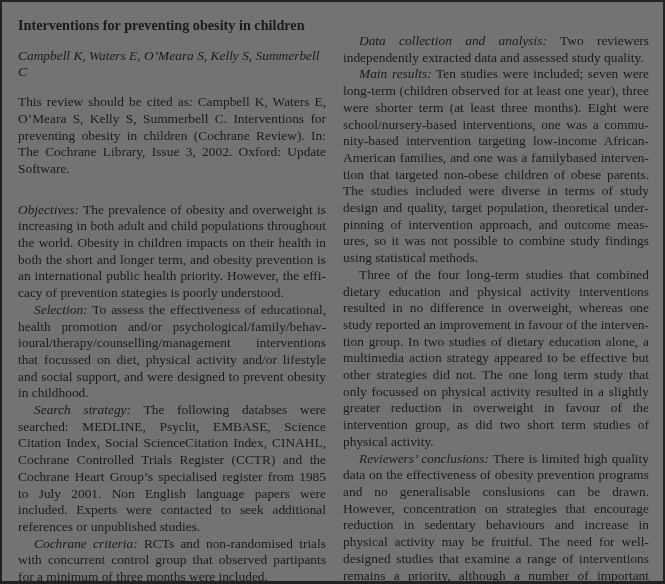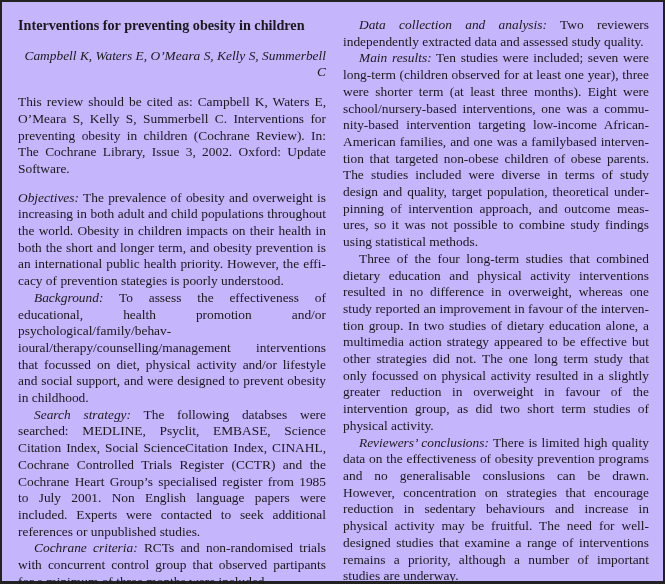--- a/index.html
+++ b/index.html
@@ -3,21 +3,21 @@
 <meta charset="utf-8">
 <style>
   html, body { margin: 0; padding: 0; background: #ffffff; }
   body { width: 665px; height: 584px; overflow: hidden; }
   .frame {
     position: absolute; left: 0; top: 0;
     width: 665px; height: 584px;
     box-sizing: border-box;
     border: 2px solid #222222;
     border-bottom-width: 3px;
-    background: #c4b5fd;
+    background: #737373;
   }
   .col {
     position: absolute; top: 9px;
     font-family: "DejaVu Serif", "Liberation Serif", serif;
     font-size: 11.6px;
     line-height: 16.7px;
     color: #1a1a1a;
     text-align: justify;
     hyphens: manual;
   }
@@ -28,49 +28,49 @@
     font-weight: bold;
     font-size: 14.2px;
     margin: 6px 0 14px 0;
     text-align: left;
   }
   .authors {
     font-style: italic;
     font-family: "Liberation Serif", serif;
     font-size: 13.4px;
     margin: 0 0 13px 0;
-    text-align: right;
+    text-align: left;
   }
   p { margin: 0; }
-  .cite { margin-bottom: 12px; }
+  .cite { margin-bottom: 24px; }
   .indent { text-indent: 16px; }
   .label { font-style: italic; }
   .col p { font-family: "Liberation Serif", serif; font-size: 13.4px; line-height: 16.7px; }
 </style>
 </head>
 <body>
 
 <div class="frame">
 
   <div class="col col-left">
     <div class="title">Interventions for preventing obesity in children</div>
     <div class="authors">Campbell K, Waters E, O’Meara S, Kelly S, Summerbell C</div>
     <p class="cite">This review should be cited as: Campbell K, Waters E, O’Meara S, Kelly S, Summerbell C. Interventions for pre­venting obesity in children (Cochrane Review). In: The Cochrane Library, Issue 3, 2002. Oxford: Update Soft­ware.</p>
 
     <p><span class="label">Objectives:</span><span> The prevalence of obesity and overweight is increasing in both adult and child populations throughout the world. Obesity in children impacts on their health in both the short and longer term, and obesity prevention is an international public health priority. However, the effi­cacy of prevention stategies is poorly understood.</span></p>
 
-    <p class="indent"><span class="label">Background:</span><span> To assess the effectiveness of educational, health promotion and/or psychological/family/behav­ioural/therapy/counselling/management interventions that focussed on diet, physical activity and/or lifestyle and social support, and were designed to prevent obesity in childhood.</span></p>
+    <p class="indent"><span class="label">Selection:</span><span> To assess the effectiveness of educational, health promotion and/or psychological/family/behav­ioural/therapy/counselling/management interventions that focussed on diet, physical activity and/or lifestyle and social support, and were designed to prevent obesity in childhood.</span></p>
 
     <p class="indent"><span class="label">Search strategy:</span><span> The following databses were searched: MEDLINE, Psyclit, EMBASE, Science Citation Index, Social ScienceCitation Index, CINAHL, Cochrane Con­trolled Trials Register (CCTR) and the Cochrane Heart Group’s specialised register from 1985 to July 2001. Non English language papers were included. Experts were contacted to seek additional references or unpublished studies.</span></p>
 
     <p class="indent"><span class="label">Cochrane criteria:</span><span> RCTs and non-randomised trials with concurrent control group that observed partipants for a minimum of three months were included.</span></p>
   </div>
 
   <div class="col col-right">
-    <p class="indent" style="margin-top:6px"><span class="label">Data collection and analysis:</span><span> Two reviewers independ­ently extracted data and assessed study quality.</span></p>
+    <p class="indent" style="margin-top:22px"><span class="label">Data collection and analysis:</span><span> Two reviewers independ­ently extracted data and assessed study quality.</span></p>
 
     <p class="indent"><span class="label">Main results:</span><span> Ten studies were included; seven were long-term (children observed for at least one year), three were shorter term (at least three months). Eight were school/nursery-based interventions, one was a commu­nity-based intervention targeting low-income African-American families, and one was a familybased interven­tion that targeted non-obese children of obese parents. The studies included were diverse in terms of study design and quality, target population, theoretical under­pinning of intervention approach, and outcome meas­ures, so it was not possible to combine study findings using statistical methods.</span></p>
 
     <p class="indent">Three of the four long-term studies that combined dietary education and physical activity interventions resulted in no difference in overweight, whereas one study reported an improvement in favour of the interven­tion group. In two studies of dietary education alone, a multimedia action strategy appeared to be effective but other strategies did not. The one long term study that only focussed on physical activity resulted in a slightly greater reduction in overweight in favour of the interven­tion group, as did two short term studies of physical activity.</p>
 
     <p class="indent"><span class="label">Reviewers’ conclusions:</span><span> There is limited high quality data on the effectiveness of obesity prevention programs and no generalisable conslusions can be drawn. However, concentration on strategies that encourage reduction in sedentary behaviours and increase in physical activity may be fruitful. The need for well-designed studies that examine a range of interventions remains a priority, although a number of important studies are underway.</span></p>
   </div>
 
 </div>
 

